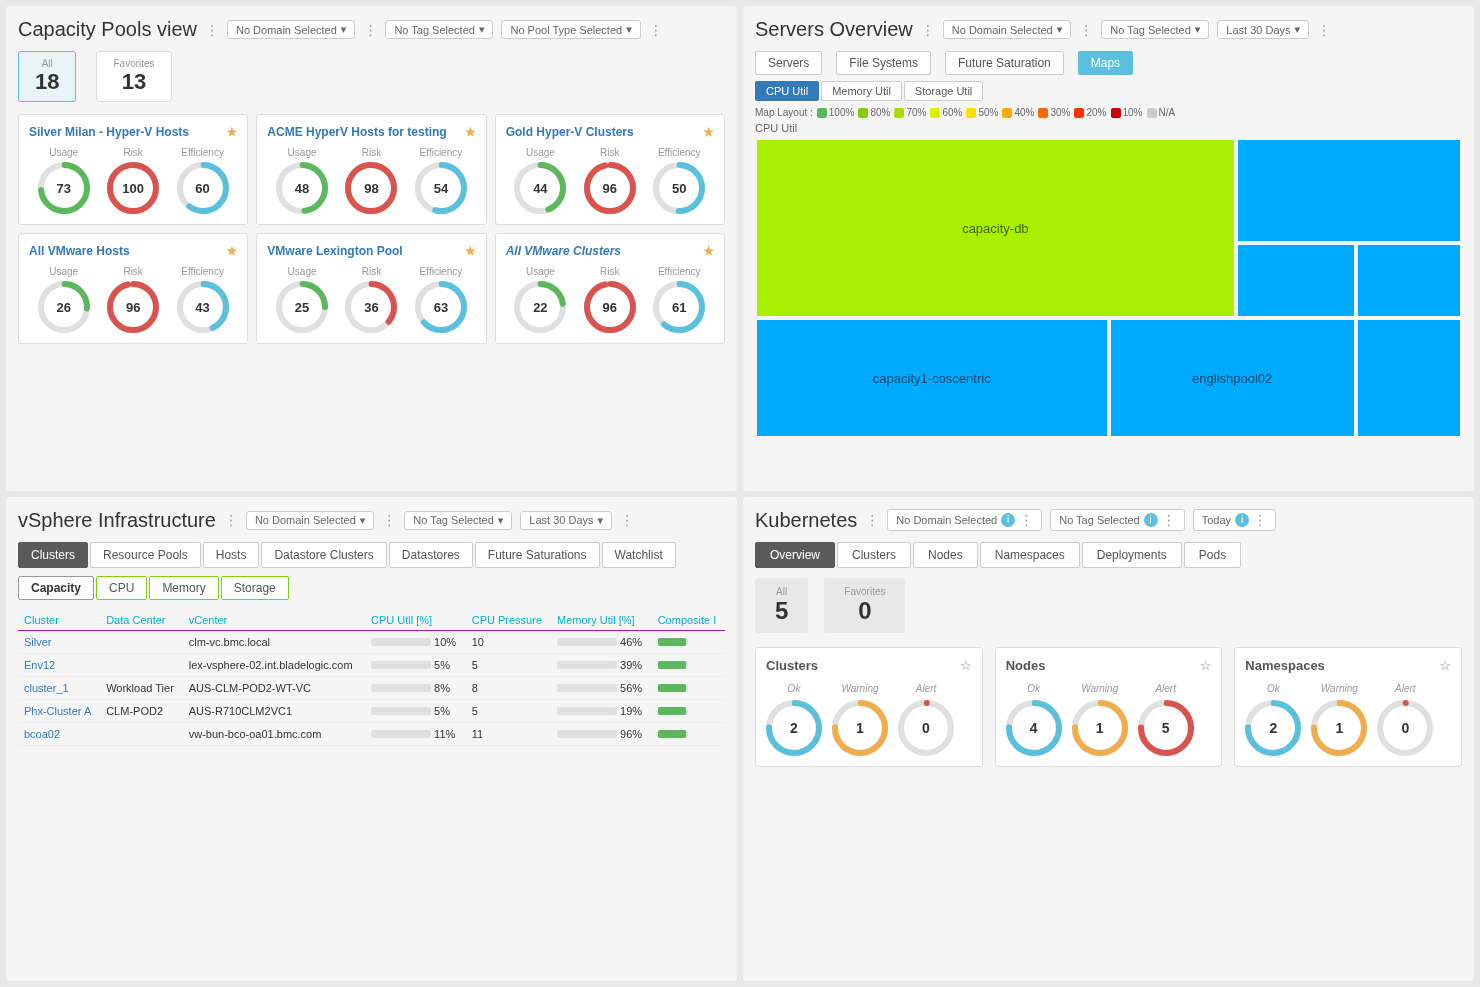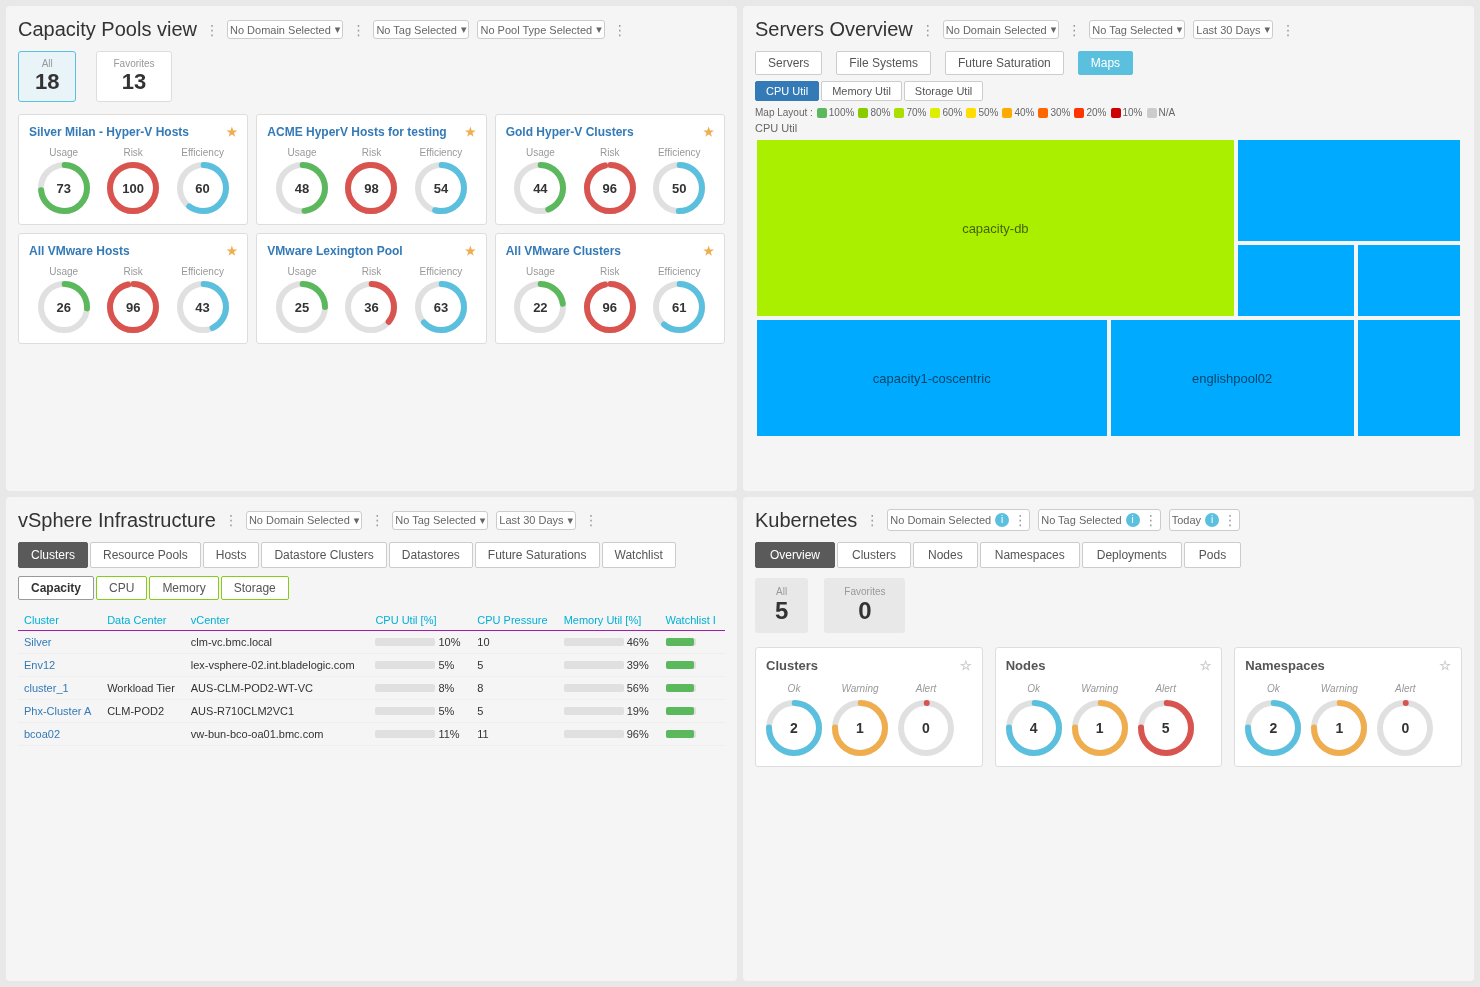--- a/index.html
+++ b/index.html
@@ -28,21 +28,21 @@
     }
     .panel-title {
       font-size: 20px;
       font-weight: 300;
       color: #333;
     }
     .filter-badge {
       background: #fff;
       border: 1px solid #ccc;
       border-radius: 3px;
-      padding: 2px 2px;
+      padding: 2px 8px;
       font-size: 11px;
       color: #666;
       display: flex;
       align-items: center;
       gap: 4px;
     }
     .dots-icon { color: #999; font-size: 14px; cursor: pointer; }
 
     
     .counts-row {
@@ -555,21 +555,21 @@
     <circle cx="26" cy="26" r="23" fill="none" stroke="#e0e0e0" stroke-width="6"></circle>
     <circle cx="26" cy="26" r="23" fill="none" stroke="#5bc0de" stroke-width="6" stroke-dasharray="91.0433551010322 53.46990696409827" stroke-dashoffset="36.12831551628262" stroke-linecap="round"></circle>
   </svg>
         <span class="gauge-value">63</span>
       </div>
           </div>
         </div>
       </div>
       <div class="capacity-card">
         <div class="capacity-card-header">
-          <span style="cursor:pointer;">All VMware Clusters</span>
+          <span style="cursor:pointer;font-style:italic;">All VMware Clusters</span>
     <span class="star-icon">★</span>
         </div>
         <div class="metrics-row">
           <div class="metric-col">
             <span class="metric-label">Usage</span>
       <div class="gauge-wrap">
         <svg width="52" height="52" viewBox="0 0 52 52">
     <circle cx="26" cy="26" r="23" fill="none" stroke="#e0e0e0" stroke-width="6"></circle>
     <circle cx="26" cy="26" r="23" fill="none" stroke="#5cb85c" stroke-width="6" stroke-dasharray="31.792917654328704 112.72034441080177" stroke-dashoffset="36.12831551628262" stroke-linecap="round"></circle>
   </svg>
@@ -730,21 +730,21 @@
 
   <table class="cluster-table" id="cluster-table">
     <thead>
       <tr id="cluster-table-head">
           <th>Cluster</th>
           <th>Data Center</th>
           <th>vCenter</th>
           <th>CPU Util [%]</th>
           <th>CPU Pressure</th>
           <th>Memory Util [%]</th>
-          <th>Watchlist I</th>
+          <th>Composite I</th>
         </tr>
     </thead>
     <tbody id="cluster-table-body">
         <tr>
           <td><span class="cluster-name">Silver</span></td>
           <td><span></span></td>
           <td><span>clm-vc.bmc.local</span></td>
           <td><span><span class="bar-container"><span class="bar-fill bar-green" style="width:40px"></span></span> 10%</span></td>
           <td><span>10</span></td>
           <td><span><span class="bar-container"><span class="bar-fill bar-blue" style="width:27.599999999999998px"></span></span> 46%</span></td>

